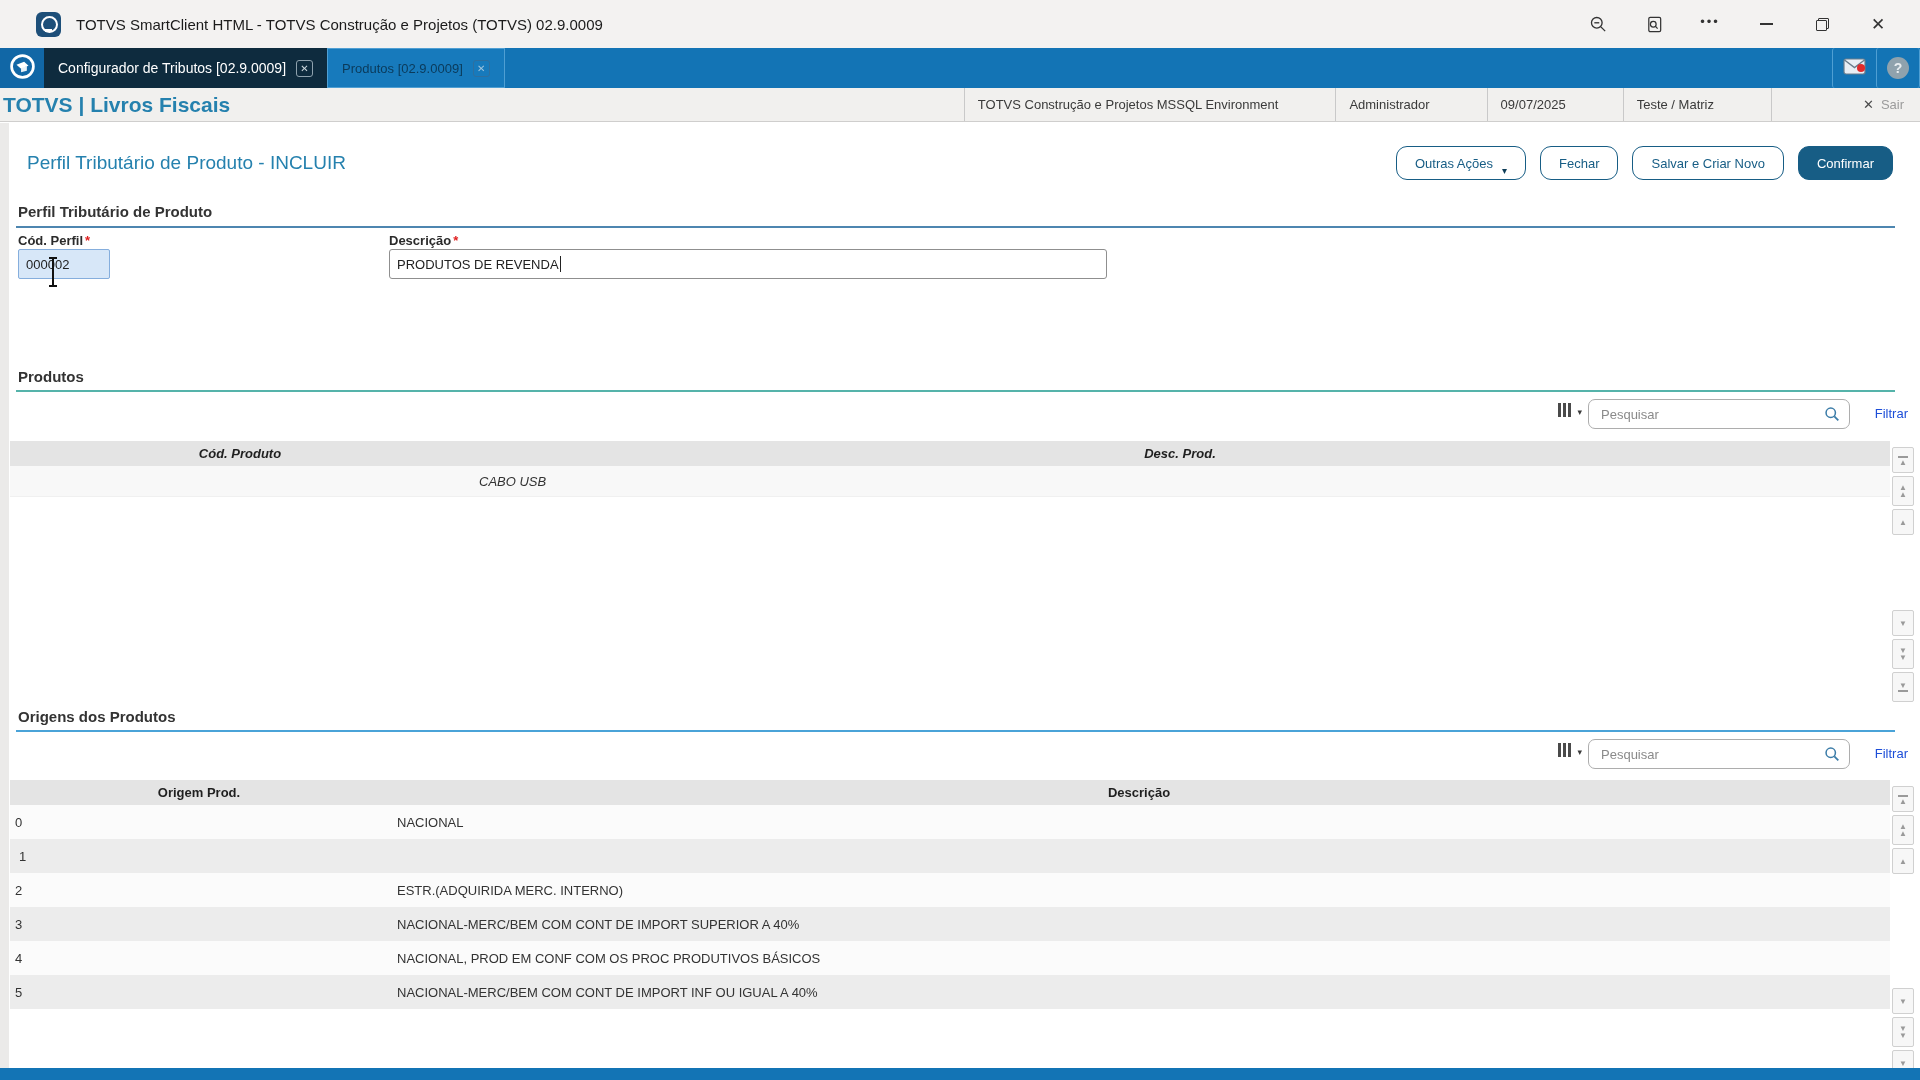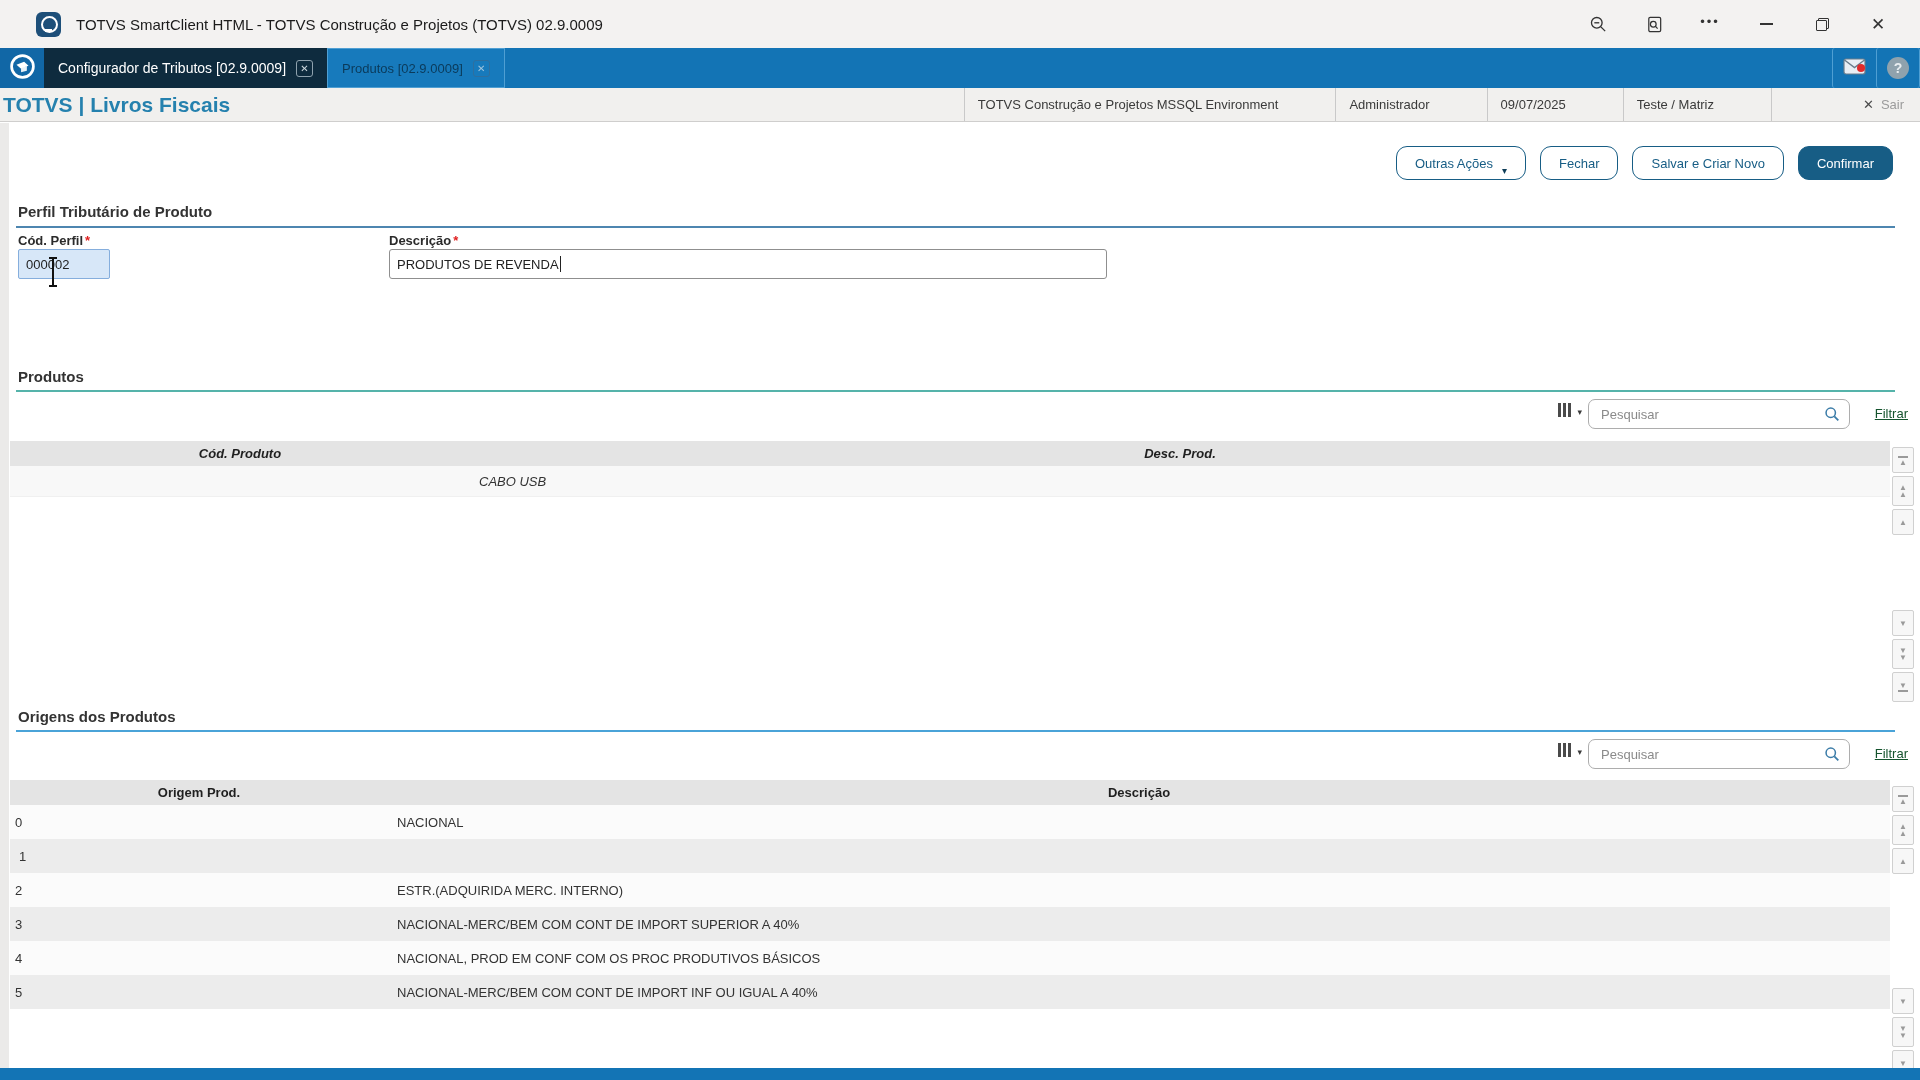--- a/index.html
+++ b/index.html
@@ -73,21 +73,21 @@
   
   .toolbar { position:absolute; left:10px; right:12px; height:32px; }
   .cols-btn { position:absolute; right:326px; top:4px; display:flex; align-items:center; gap:6px; }
   .cols-bars { display:flex; gap:2px; }
   .cols-bars span { width:3px; height:14px; background:#4a4a4a; display:block; }
   .cols-caret { font-size:9px; color:#3a3a3a; margin-top:4px; }
   .search-wrap { position:absolute; right:58px; top:0; width:262px; height:30px; }
   .search-wrap input { width:100%; height:100%; border:1px solid #adadad; border-radius:7px; padding:0 34px 0 12px; font-size:13px; color:#333; font-family:"Liberation Sans", sans-serif; background:#fff; }
   .search-wrap input::placeholder { color:#8a8a8a; }
   .search-glass { position:absolute; right:9px; top:6px; }
-  .filter-link { position:absolute; right:0; top:7px; font-size:13px; color:#14532d; text-decoration:underline; }
+  .filter-link { position:absolute; right:0; top:7px; font-size:13px; color:#1d4ed8; }
 
   
   .grid-header { position:absolute; left:10px; right:30px; height:25px; background:#e4e4e4; display:grid; align-items:center; font-size:13px; font-weight:bold; color:#1f1f1f; }
   .grid-header .hcell { text-align:center; }
   .grid-body { position:absolute; left:10px; right:30px; }
   .grid-row { display:grid; align-items:center; font-size:13px; color:#333; }
   .produtos-cols { grid-template-columns:460px 1fr;font-style:italic; }
   .origens-cols { grid-template-columns:378px 1fr; }
   #produtos-body .grid-row { height:31px; background:#f8f8f8; border-bottom:1px solid #f0f0f0; }
   #origens-body .grid-row { height:34px; background:#fbfbfb; }
@@ -190,20 +190,21 @@
       <div class="info-spacer"></div>
       <div class="sair">
         <span class="x">✕</span>
         <span>Sair</span>
       </div>
     </div>
   </div>
 
   <div class="left-strip"></div>
 
+  <div class="page-title">Perfil Tributário de Produto - INCLUIR</div>
   <div class="actions">
     <button class="btn">
       <span>Outras Ações</span>
       <span class="oa-caret">▾</span>
     </button>
     <button class="btn">
       <span>Fechar</span>
     </button>
     <button class="btn">
       <span>Salvar e Criar Novo</span>

